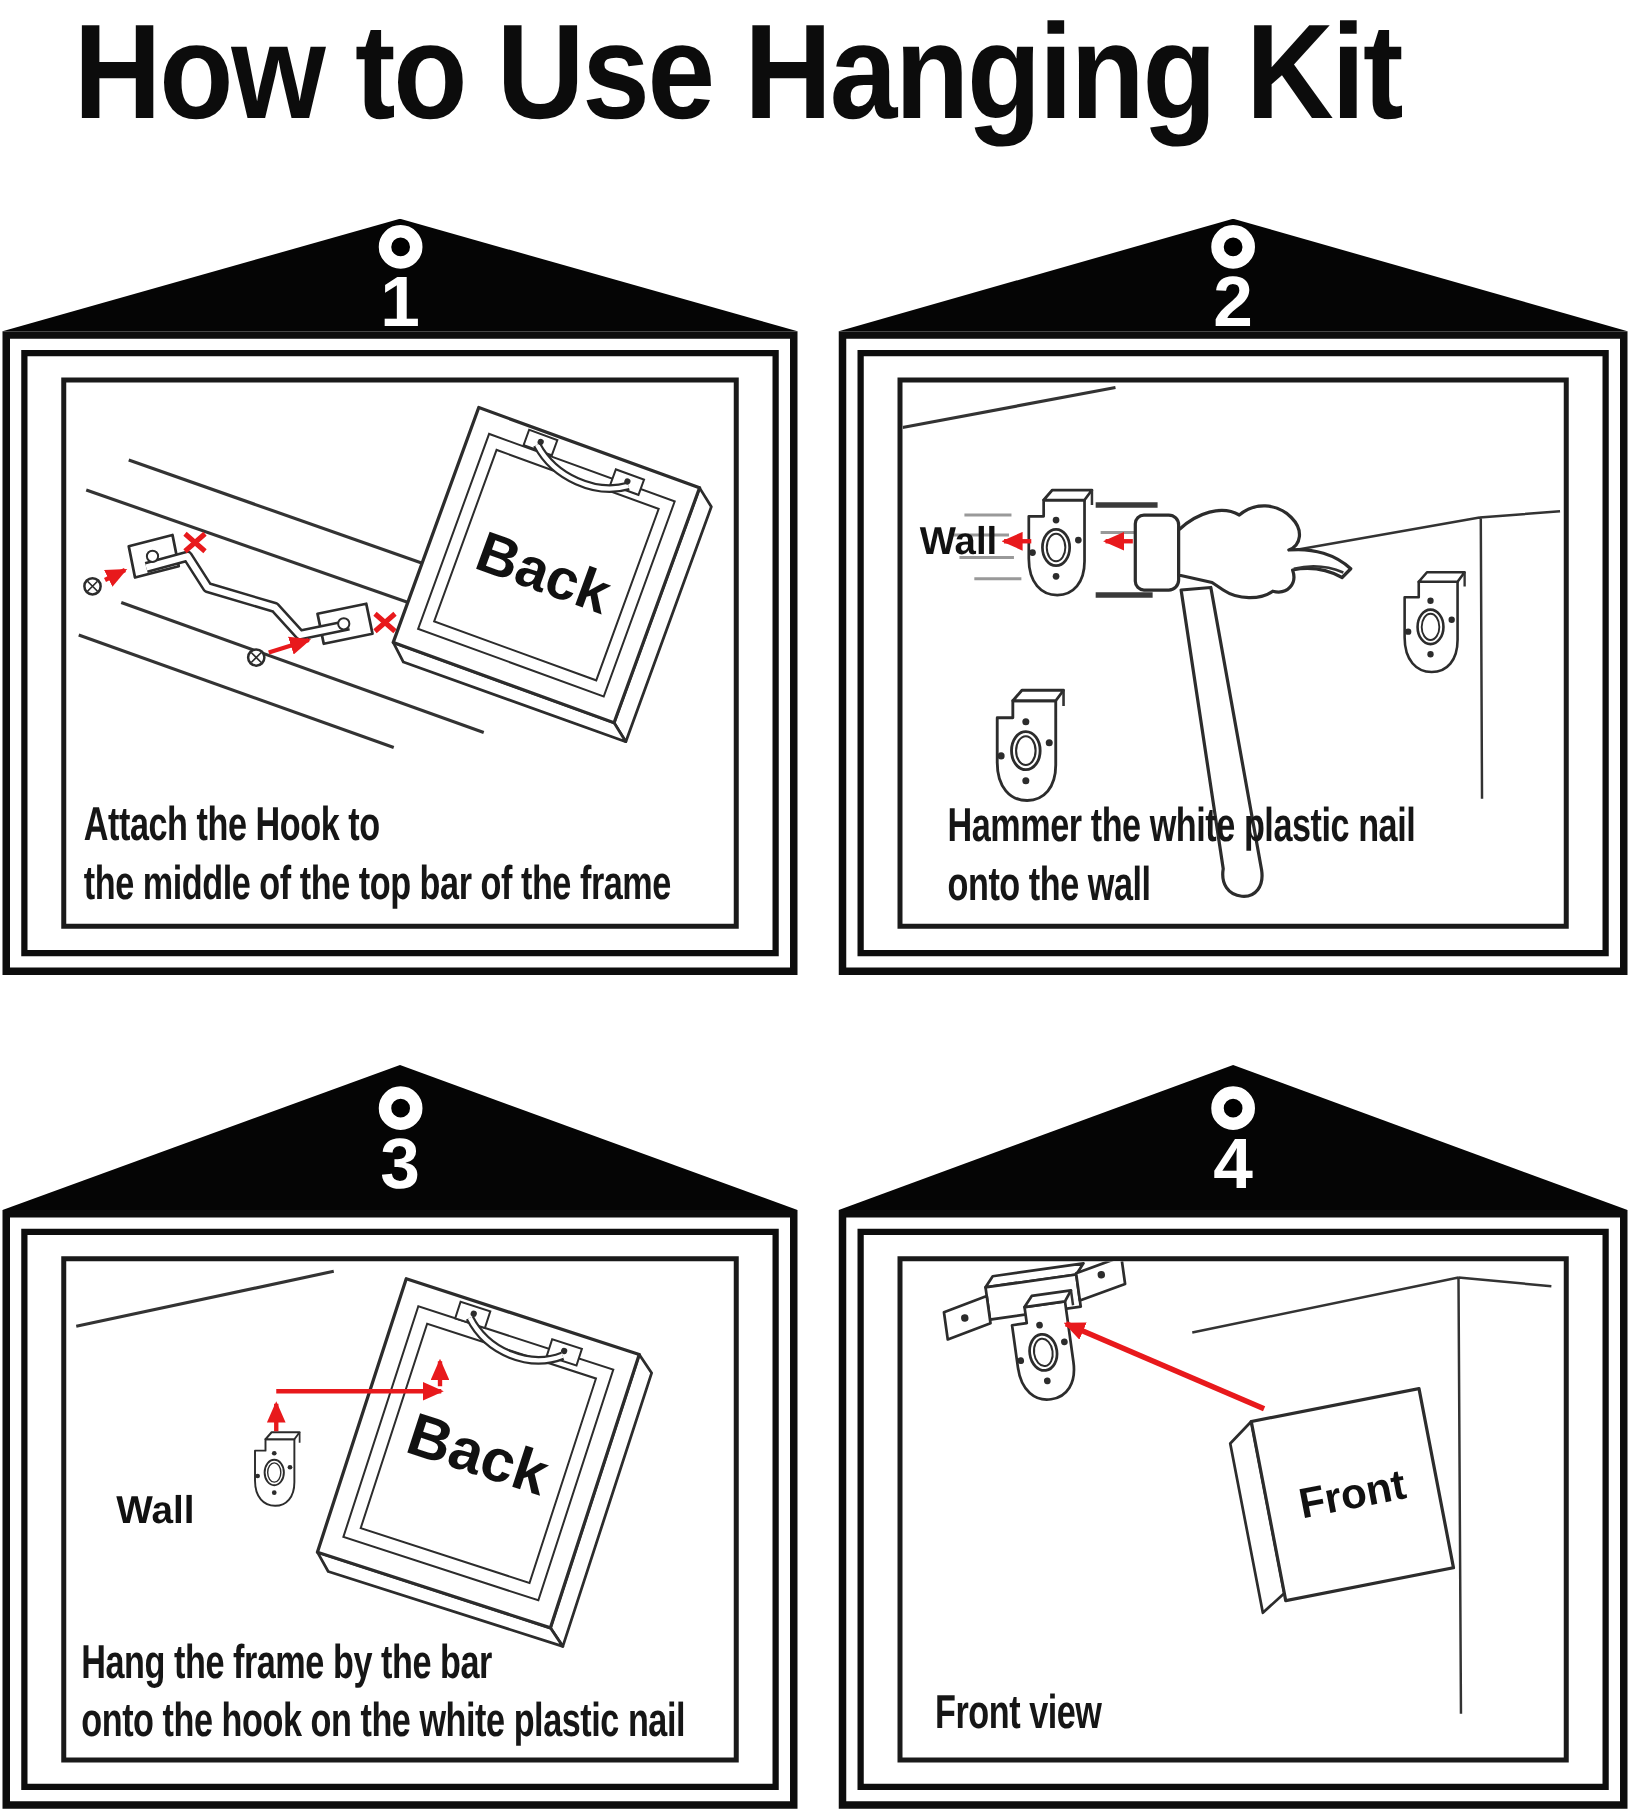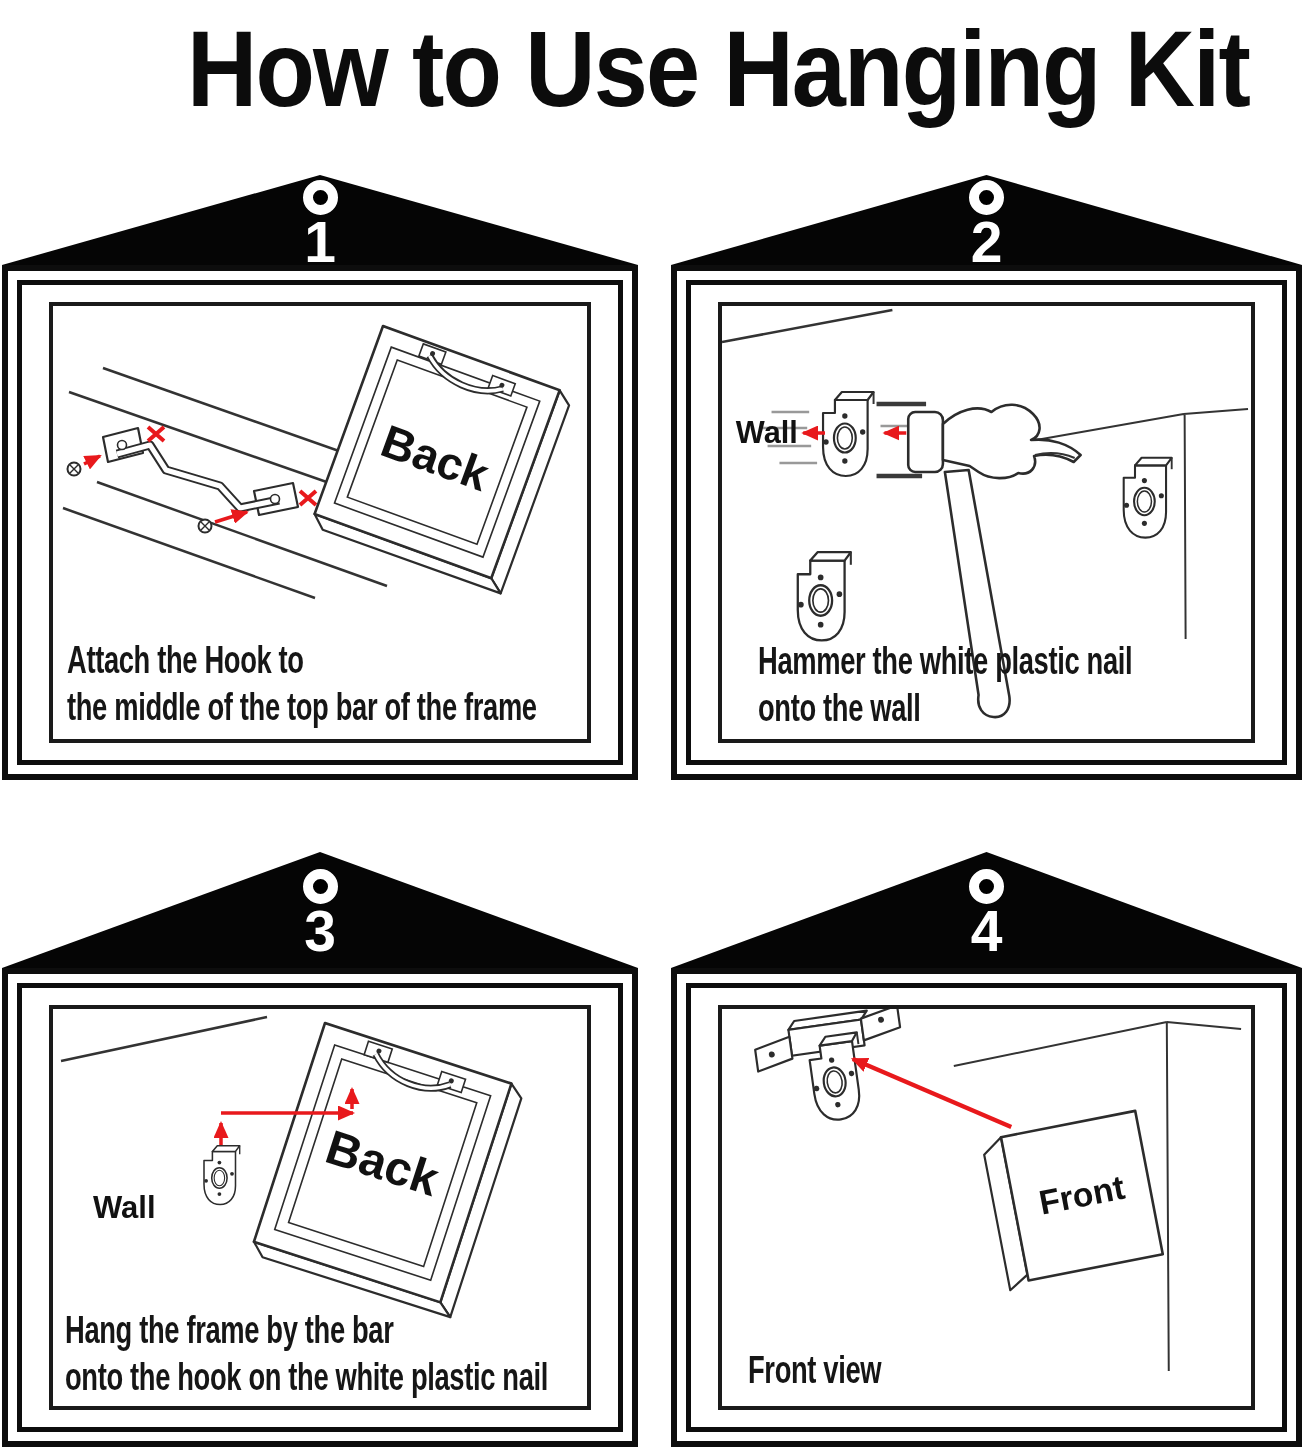--- a/index.html
+++ b/index.html
@@ -1,22 +1,22 @@
 <!DOCTYPE html>
 <html style="--red: #e8191c; --ink: #1a1a1a;"><head>
 <meta charset="utf-8">
 <style>
   html,body{margin:0;padding:0;}
   body{
     width:1308px;height:1451px;position:relative;background:#fff;overflow:hidden;
     font-family:"Liberation Sans",sans-serif;
   }
   .title{
-    position:absolute;top:12px;left:0;width:100%;height:140px;
-    text-align:right;white-space:nowrap;
+    position:absolute;top:0;left:0;width:100%;height:140px;
+    text-align:left;white-space:nowrap;
   }
   .title span{
     display:inline-block;transform:scaleX(.9);transform-origin:center top;
     font-size:108px;font-weight:bold;letter-spacing:-2px;color:#0c0c0c;line-height:1.05;
   }
   .unit{position:absolute;}
   .roof{
     position:relative;width:100%;background:#050505;
     clip-path:polygon(50% 0,100% 100%,0 100%);
     display:flex;flex-direction:column;align-items:center;

